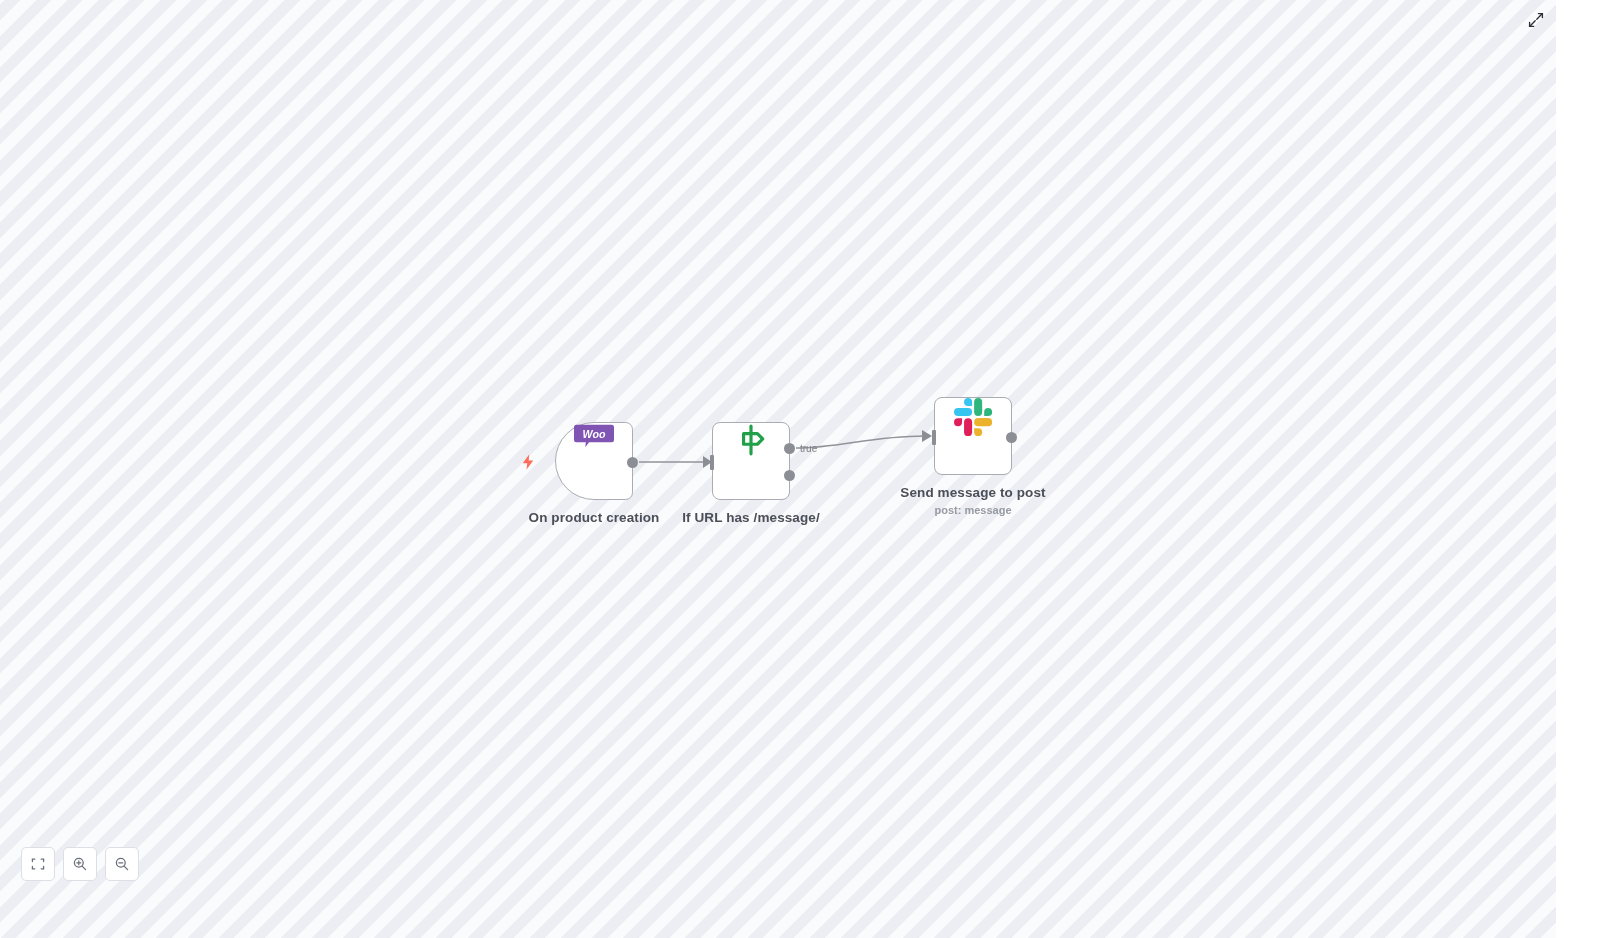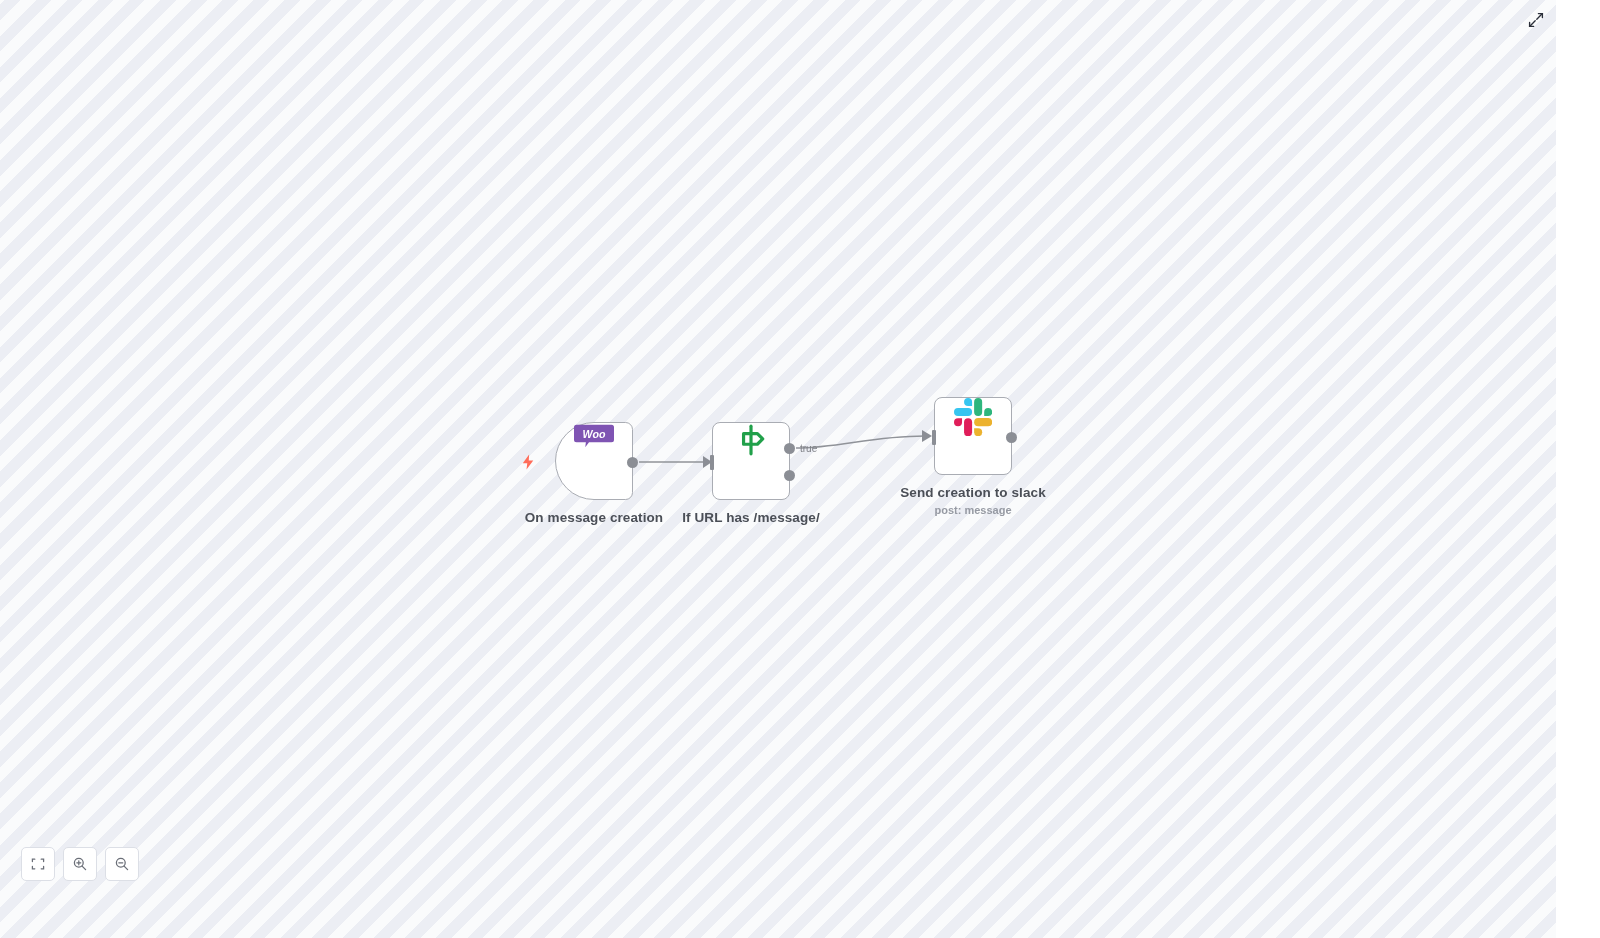--- a/index.html
+++ b/index.html
@@ -192,21 +192,21 @@
 
       <svg class="woo-logo" viewBox="0 0 64 40">
         <path d="M4 2 H60 A4 4 0 0 1 64 6 V26 A4 4 0 0 1 60 30 H24 L18 38 L19 30 H4
                  A4 4 0 0 1 0 26 V6 A4 4 0 0 1 4 2 Z" fill="#7f54b3"></path>
         <text x="32" y="23" text-anchor="middle" font-family="Liberation Sans, sans-serif" font-size="17" font-weight="bold" font-style="italic" fill="#ffffff">Woo</text>
       </svg>
 
       <div class="port-dot" style="right:-6px; top:34px;"></div>
     </div>
 
-    <div class="node-label">On message creation</div>
+    <div class="node-label">On product creation</div>
   </div>
 
   <div class="node" style="left:712px; top:422px;">
 
     <div class="node-body">
 
       <div class="port-in-bar" style="left:-3px; top:32px;"></div>
 
       <svg class="if-icon" viewBox="0 0 32 32">
         <path d="M16 3 V29" stroke="#21a04a" stroke-width="3" stroke-linecap="round" fill="none"></path>
@@ -235,21 +235,21 @@
           <path d="M96.9 45.2a12.9 12.9 0 1 1 12.9 12.9H96.9z" fill="#2eb67d"></path>
           <path d="M90.4 45.2a12.9 12.9 0 0 1-25.8 0V12.9a12.9 12.9 0 0 1 25.8 0z" fill="#2eb67d"></path>
           <path d="M77.6 96.9a12.9 12.9 0 1 1-12.9 12.9V96.9z" fill="#ecb22e"></path>
           <path d="M77.6 90.4a12.9 12.9 0 0 1 0-25.8h32.3a12.9 12.9 0 0 1 0 25.8z" fill="#ecb22e"></path>
         </g>
       </svg>
 
       <div class="port-dot" style="right:-6px; top:34px;"></div>
     </div>
 
-    <div class="node-label">Send creation to slack</div>
+    <div class="node-label">Send message to post</div>
     <div class="node-sublabel">post: message</div>
   </div>
 
   <div id="zoom-controls">
 
     <div class="zoom-btn">
       <svg width="16" height="16" viewBox="0 0 20 20">
         <g stroke="#6b6f78" stroke-width="1.6" fill="none" stroke-linecap="round">
           <path d="M3 7 V4 H6"></path>
           <path d="M14 4 H17 V7"></path>

